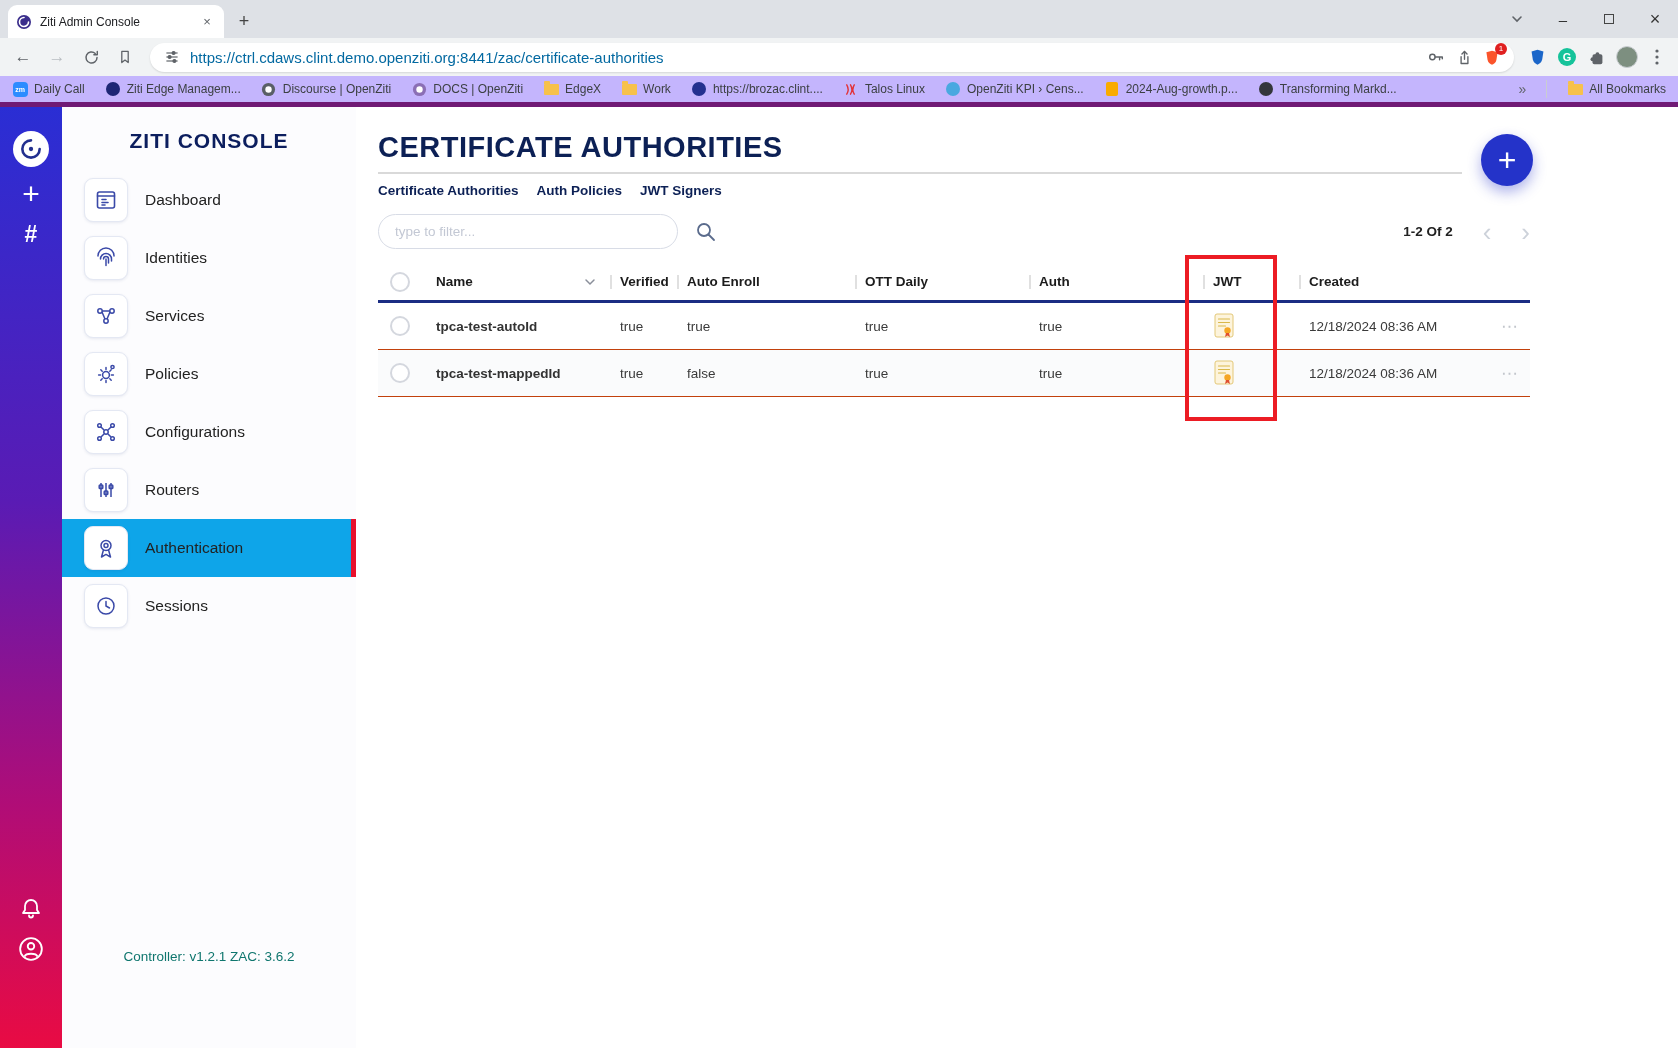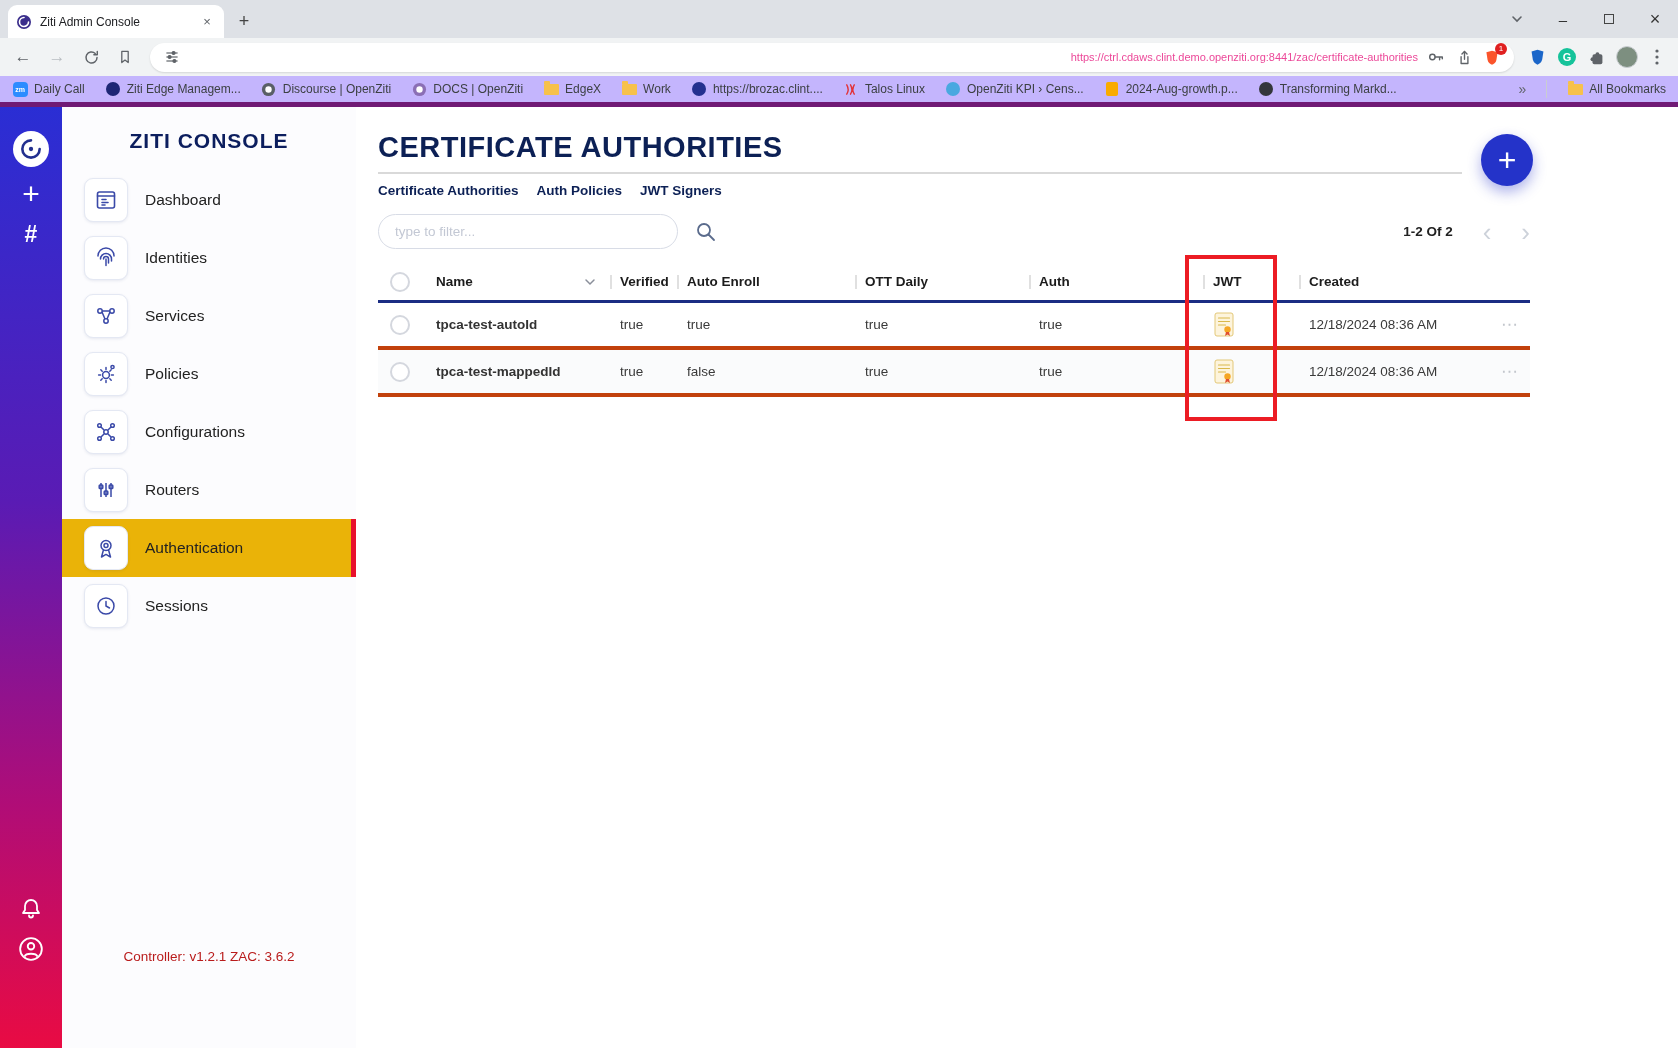--- a/index.html
+++ b/index.html
@@ -15,21 +15,21 @@
   .newtab-btn { width:28px; height:28px; margin:0 0 3px 6px; display:grid; place-items:center; font-size:18px; color:#444; border-radius:50%; }
   .tabstrip-right { margin-left:auto; display:flex; align-items:center; height:38px; }
   .tabsearch-btn { width:34px; height:34px; display:grid; place-items:center; margin-right:6px; }
   .win-btn { width:46px; height:38px; display:grid; place-items:center; font-size:15px; color:#333; }
   .win-max span { width:10px; height:10px; border:1.4px solid #444; display:block; }
 
   .toolbar { height:38px; background:#f1f3f4; display:flex; align-items:center; padding:0 8px; gap:4px; }
   .nav-btn { width:30px; height:30px; display:grid; place-items:center; font-size:17px; color:#5f6368; border-radius:50%; }
   .nav-btn.disabled { color:#b9bdc1; }
   .omnibox { flex:1; height:29px; background:#fff; border-radius:15px; display:flex; align-items:center; gap:8px; padding:0 12px; margin:0 6px; box-shadow:0 1px 2px rgba(0,0,0,.12); }
-  .url-text { flex:1; font-size:11px; color:#ec4899; white-space:nowrap; overflow:hidden;text-align:right; }
+  .url-text { flex:1; font-size:15px; color:#0369a1; white-space:nowrap; overflow:hidden; }
   .omni-icon { width:20px; height:20px; display:grid; place-items:center; position:relative; }
   .badge { position:absolute; top:-4px; right:-5px; min-width:12px; height:12px; background:#e02020; color:#fff; font-size:8px; line-height:12px; border-radius:6px; text-align:center; padding:0 2px; }
   .ext-icon { width:26px; height:26px; display:grid; place-items:center; position:relative; }
   .grammarly { width:18px; height:18px; border-radius:50%; background:#15c39a; color:#fff; font-size:11px; font-weight:bold; display:grid; place-items:center; }
   .avatar { width:22px; height:22px; border-radius:50%; background:#7d8f80; border:1px solid #c9cdd1; }
 
   .bookmarks { height:31px; background:#c4b5fd; border-bottom:5px solid #701a75; display:flex; align-items:center; padding:0 12px; gap:20px; font-size:12px; color:#3c4043; }
   .bm { display:flex; align-items:center; gap:6px; white-space:nowrap; }
   .bm-ico { width:16px; height:16px; display:grid; place-items:center; }
   .dot16 { width:14px; height:14px; border-radius:50%; }
@@ -45,25 +45,25 @@
   .rail-logo { width:36px; height:36px; border-radius:50%; background:#fff; display:grid; place-items:center; }
   .rail-glyph { color:#fff; font-weight:300; }
   .rail-plus { font-size:30px; margin-top:10px; }
   .rail-hash { font-size:23px; font-weight:600; margin-top:10px; }
   .rail-bottom { margin-top:auto; display:flex; flex-direction:column; align-items:center; gap:16px; padding-bottom:86px; }
 
   .sidebar { width:294px; background:#fcfcfe; display:flex; flex-direction:column; flex-shrink:0; }
   .side-title { margin-top:22px; text-align:center; color:#0c1e5e; font-size:21px; font-weight:bold; letter-spacing:1px; }
   .menu { margin-top:18px; }
   .menu-item { height:58px; display:flex; align-items:center; gap:17px; padding-left:22px; position:relative; cursor:pointer; }
-  .menu-item.selected { background:#eab308; }
+  .menu-item.selected { background:#0ea5e9; }
   .menu-item.selected:after { content:""; position:absolute; right:0; top:0; bottom:0; width:5px; background:#e8112d; }
   .icon-card { width:44px; height:44px; background:#fff; border:1px solid #e4e8f3; border-radius:9px; box-shadow:0 1px 3px rgba(40,60,120,.10); display:grid; place-items:center; flex-shrink:0; }
   .menu-label { font-size:15.5px; color:#222; font-weight:500; }
-  .side-footer { margin-top:auto; text-align:center; padding-bottom:84px; font-size:13.5px; color:#b91c1c; }
+  .side-footer { margin-top:auto; text-align:center; padding-bottom:84px; font-size:13.5px; color:#0f766e; }
 
   .main { flex:1; background:#fff; position:relative; padding:0 148px 0 22px; }
   .page-title { margin-top:24px; font-size:29px; font-weight:800; color:#0c2055; letter-spacing:.5px; }
   .title-rule { height:2px; background:#d9d9d9; margin-top:8px; width:calc(100% - 68px); }
   .subtabs { display:flex; gap:18px; margin-top:9px; }
   .subtab { font-size:13.5px; font-weight:bold; color:#0c2055; cursor:pointer; }
   .add-btn { position:absolute; top:27px; right:145px; width:52px; height:52px; border-radius:50%; background:#2433c9; color:#fff; display:grid; place-items:center; font-size:32px; font-weight:300; box-shadow:0 6px 14px rgba(36,51,201,.38); cursor:pointer; }
 
   .filter-row { display:flex; align-items:center; margin-top:16px; }
   .filter-input { width:300px; height:35px; border:1px solid #d8dce6; border-radius:18px; padding:0 16px; font-size:13.5px; color:#333; outline:none; background:#fff; }
@@ -73,21 +73,21 @@
   .pager-text { font-size:13.5px; font-weight:bold; color:#222; }
   .pager-arrow { font-size:26px; color:#cdd2da; line-height:1; cursor:pointer; }
 
   .grid { display:grid; grid-template-columns:44px 188px 67px 178px 174px 174px 96px 1fr 40px; align-items:center; }
   .thead { height:40px; margin-top:14px; border-bottom:3px solid #1b2d83; font-size:13.5px; font-weight:bold; color:#1c1c1c; }
   .hcell { display:flex; align-items:center; gap:8px; }
   .hbar { width:2px; height:14px; background:#e0e0e0; flex-shrink:0; }
   .hname { padding-left:14px; gap:6px; }
   .sort-chev { margin-left:auto; margin-right:14px; }
   .cb { width:20px; height:20px; border:2px solid #d4d7de; border-radius:50%; margin:0 auto; cursor:pointer; background:#fff; }
-  .trow { height:47px; border-bottom:4px solid #c2410c; font-size:13.5px; color:#3a3a3a; }
+  .trow { height:47px; border-bottom:1px solid #c2410c; font-size:13.5px; color:#3a3a3a; }
   .trow.alt { background:#fafbfc; }
   .cell { padding-left:10px; }
   .cell-name { padding-left:14px; font-weight:bold; color:#333; }
   .cell-actions { text-align:center; color:#c2c6cc; font-size:17px; letter-spacing:1px; cursor:pointer; }
 
   .annotation { position:absolute; left:1185px; top:255px; width:92px; height:166px; border:4px solid #ec1c24; pointer-events:none; z-index:50; }
 </style>
 </head>
 <body>
 

